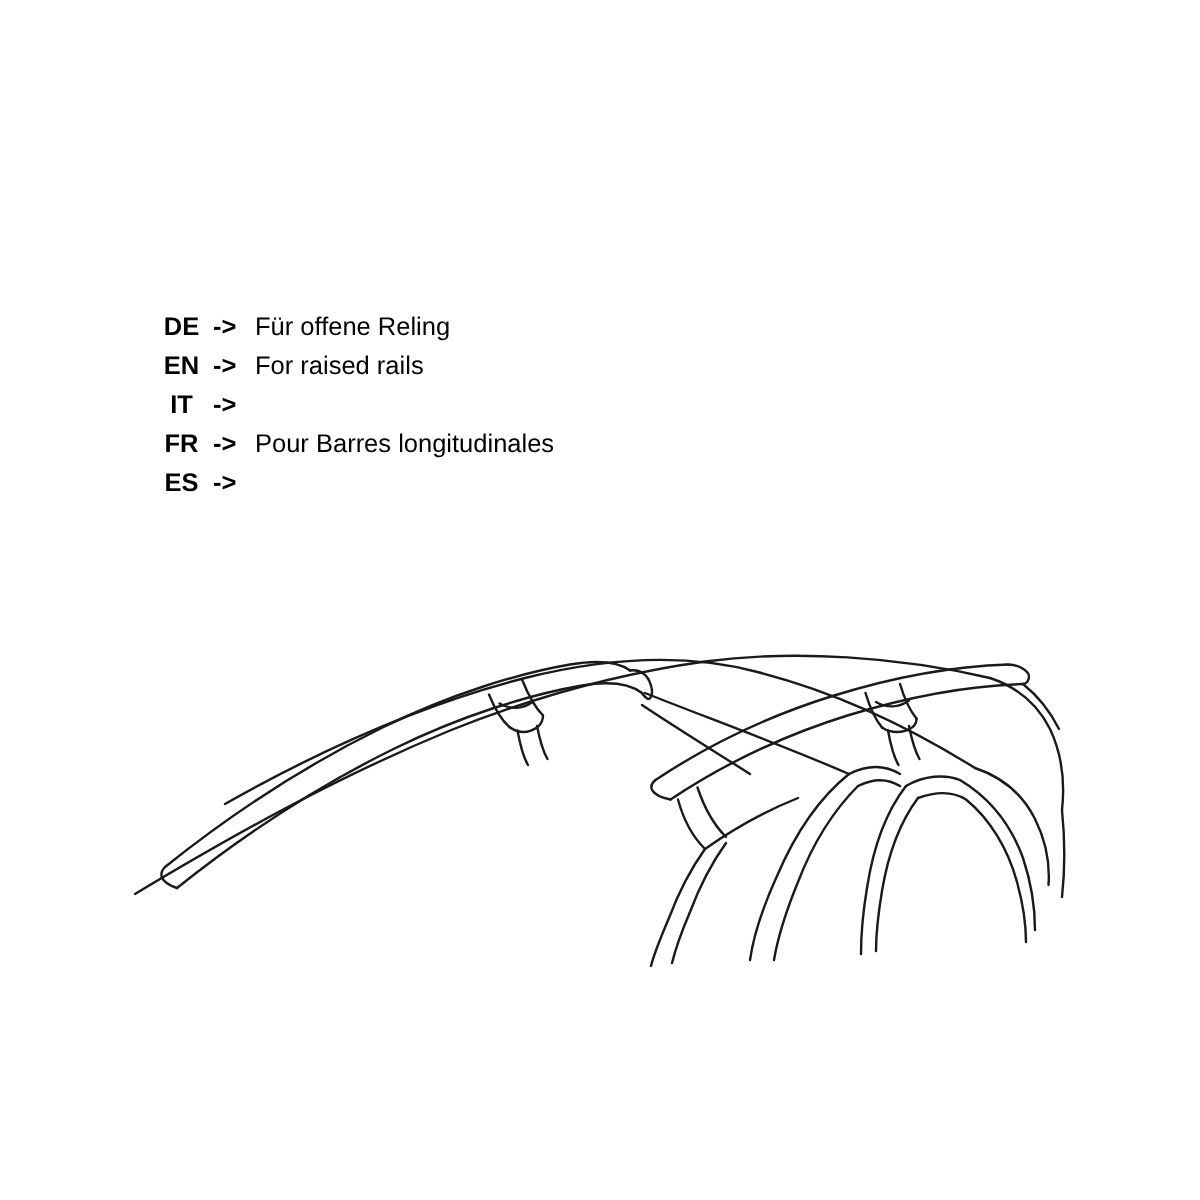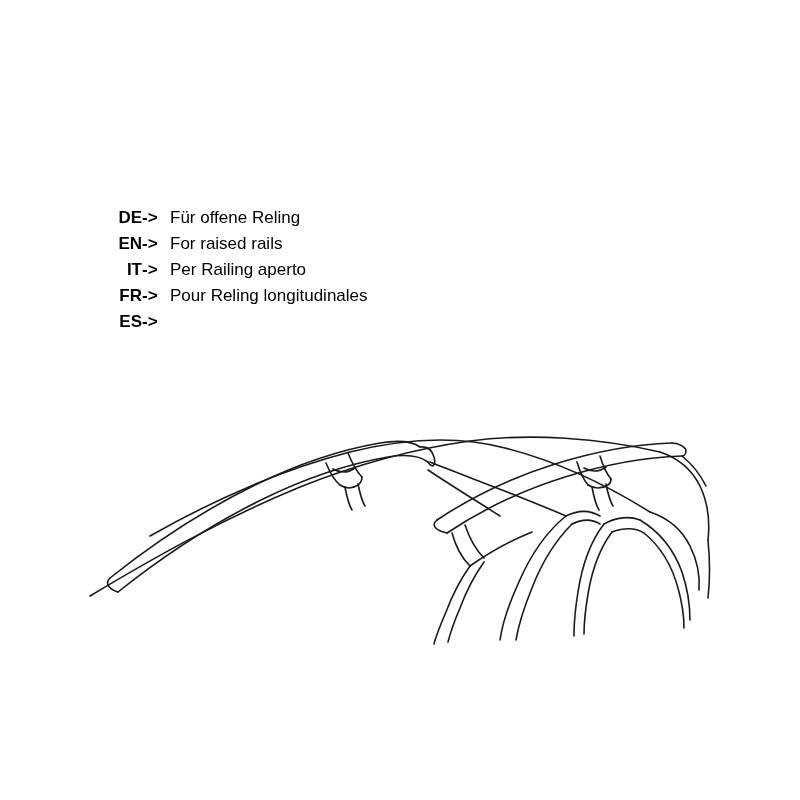--- a/index.html
+++ b/index.html
@@ -33,21 +33,21 @@
     align-items: baseline;
     font-size: 17px;
     font-weight: bold;
     color: #000000;
     line-height: 20px;
     white-space: nowrap;
   }
   .legend-code {
     display: inline-block;
     width: 42px;
-    text-align: right;
+    text-align: center;
     font-weight: bold;
   }
   .legend-arrow {
     display: inline-block;
     width: 28px;
     text-align: left;
     font-weight: bold;
   }
   .legend-text {
     font-weight: normal;
@@ -76,27 +76,26 @@
 
     <div class="legend-row">
       <span class="legend-code">EN</span>
       <span class="legend-arrow">-&gt;</span>
       <span class="legend-text">For raised rails</span>
     </div>
 
     <div class="legend-row">
       <span class="legend-code">IT</span>
       <span class="legend-arrow">-&gt;</span>
-      <span class="legend-text">Per Railing aperto</span>
     </div>
 
     <div class="legend-row">
       <span class="legend-code">FR</span>
       <span class="legend-arrow">-&gt;</span>
-      <span class="legend-text">Pour Reling longitudinales</span>
+      <span class="legend-text">Pour Barres longitudinales</span>
     </div>
 
     <div class="legend-row">
       <span class="legend-code">ES</span>
       <span class="legend-arrow">-&gt;</span>
     </div>
 
   </div>
 
   <svg id="illustration" viewBox="0 0 800 800">

